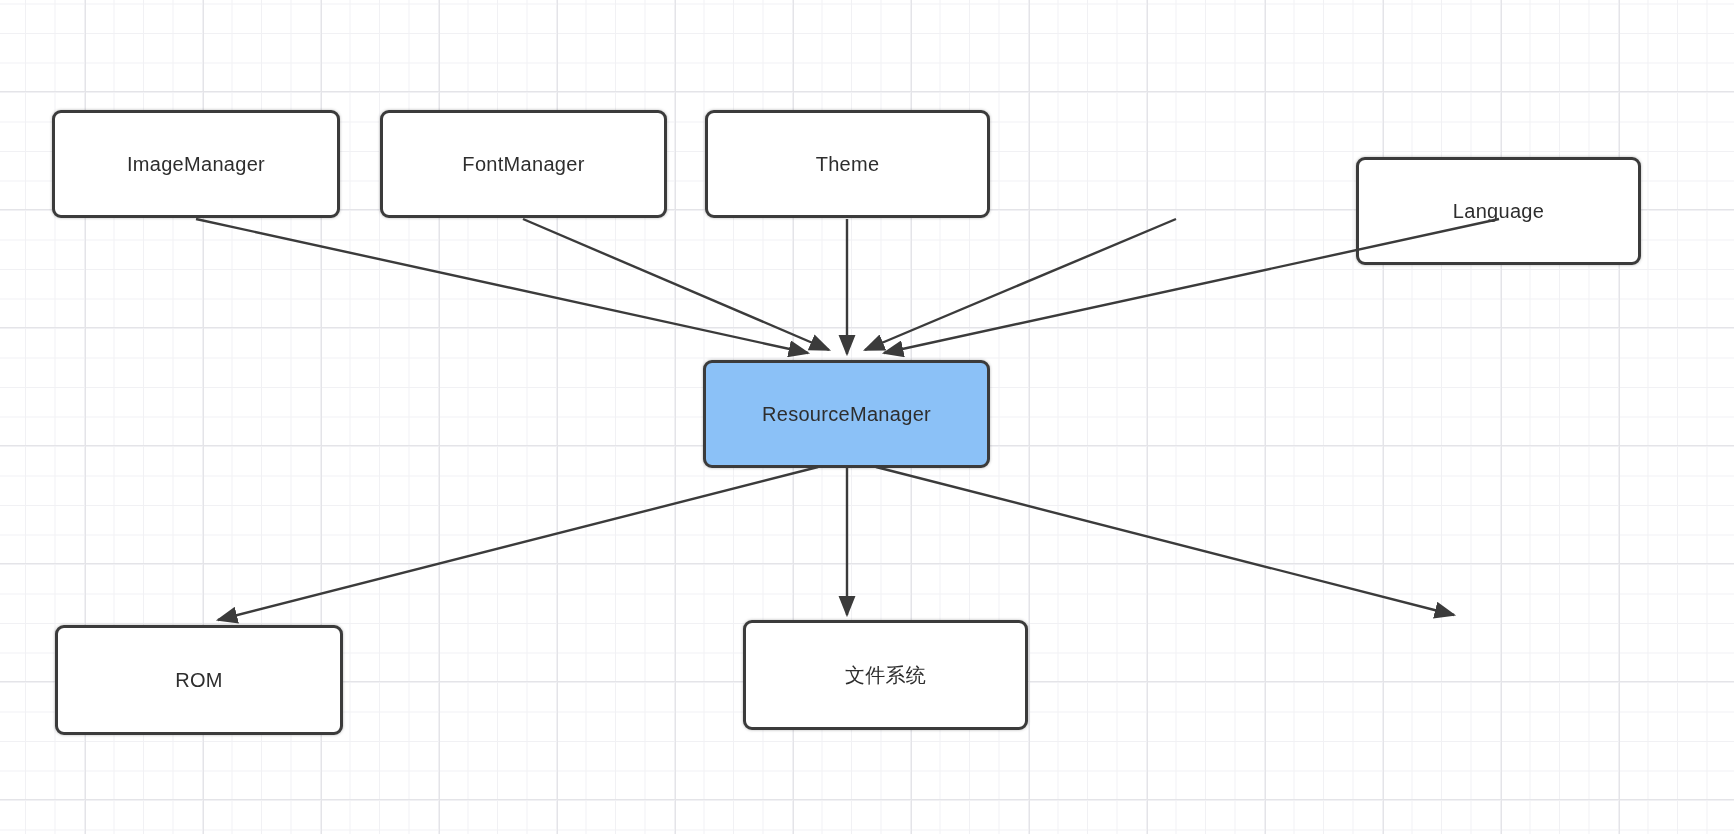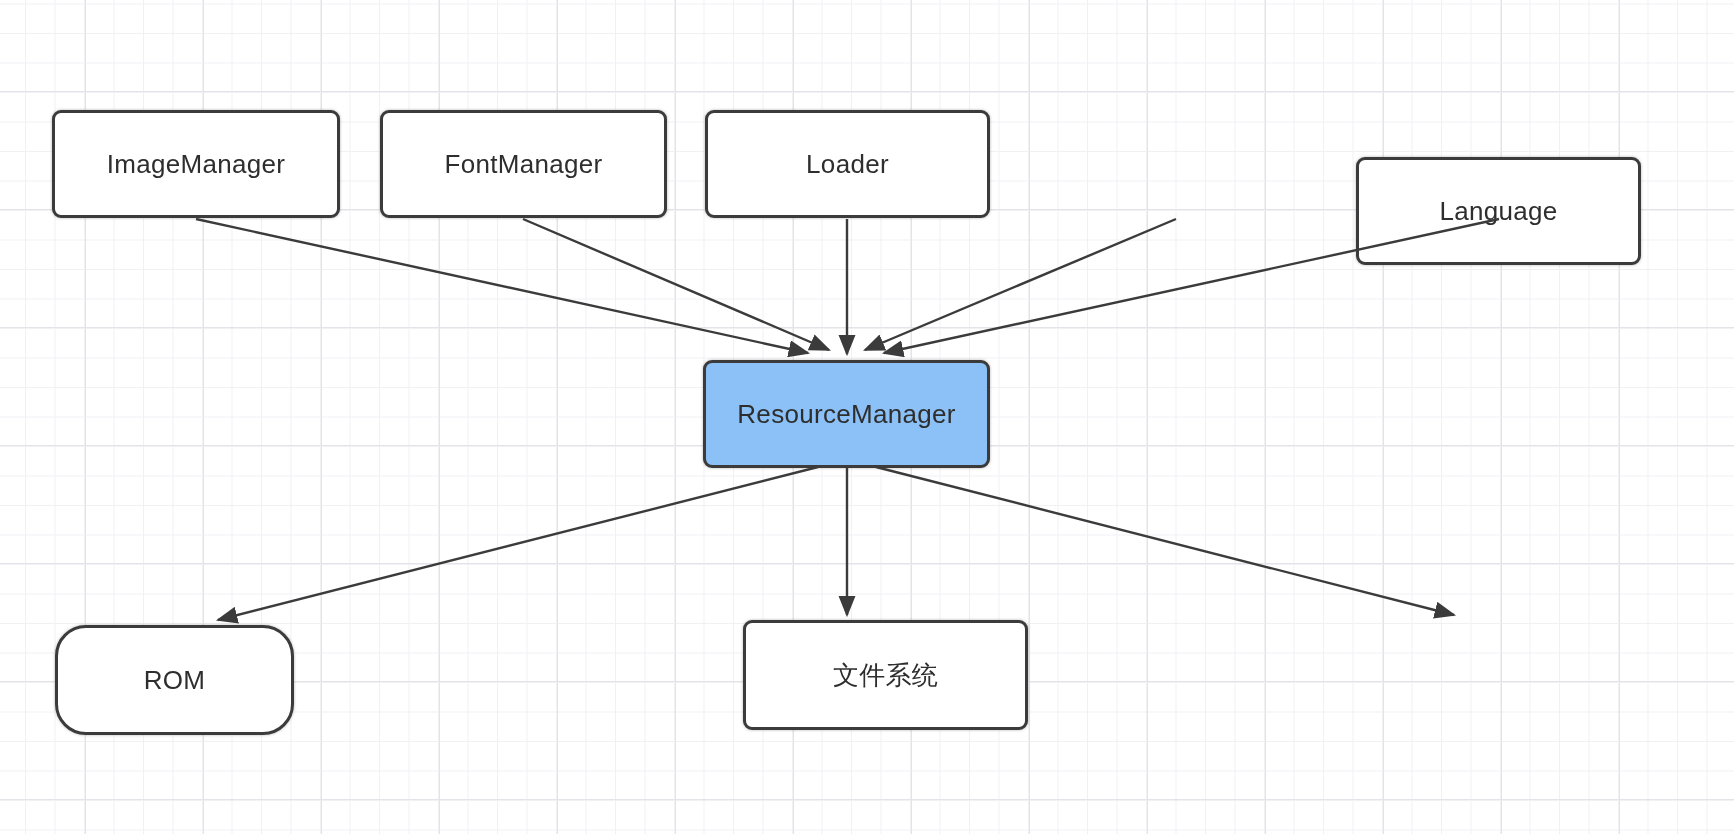--- a/index.html
+++ b/index.html
@@ -21,21 +21,21 @@
     position:absolute;
     display:flex;align-items:center;justify-content:center;
     background:#ffffff;
     border:3px solid #3b3b3b;
     border-radius:9px;
     box-shadow:0 0 3px rgba(70,70,70,.4);
     box-sizing:border-box;
     cursor:default;
   }
   .node .label{
-    font-size:26px;
+    font-size:20px;
     color:#2e2e2e;
     letter-spacing:.3px;
     white-space:nowrap;
   }
   .node.highlight{background:#8bc1f7;}
   svg.edges{
     position:absolute;left:0;top:0;
     pointer-events:none;
   }
 </style>
@@ -46,33 +46,33 @@
 
   <div class="node" style="left:52px;top:110px;width:288px;height:108px;">
     <span class="label">ImageManager</span>
   </div>
 
   <div class="node" style="left:380px;top:110px;width:287px;height:108px;">
     <span class="label">FontManager</span>
   </div>
 
   <div class="node" style="left:705px;top:110px;width:285px;height:108px;">
-    <span class="label">Loader</span>
+    <span class="label">Theme</span>
   </div>
 
 
   <div class="node" style="left:1356px;top:110px;width:285px;height:108px;margin-top:47px;">
     <span class="label">Language</span>
   </div>
 
   <div class="node highlight" style="left:703px;top:360px;width:287px;height:108px;">
     <span class="label">ResourceManager</span>
   </div>
 
-  <div class="node" style="left:55px;top:625px;width:239px;height:110px;border-radius:31px;">
+  <div class="node" style="left:55px;top:625px;width:288px;height:110px;">
     <span class="label">ROM</span>
   </div>
 
   <div class="node" style="left:743px;top:620px;width:285px;height:110px;">
     <span class="label">文件系统</span>
   </div>
 
 
   <svg class="edges" width="1734" height="834" viewBox="0 0 1734 834">
     <defs>

